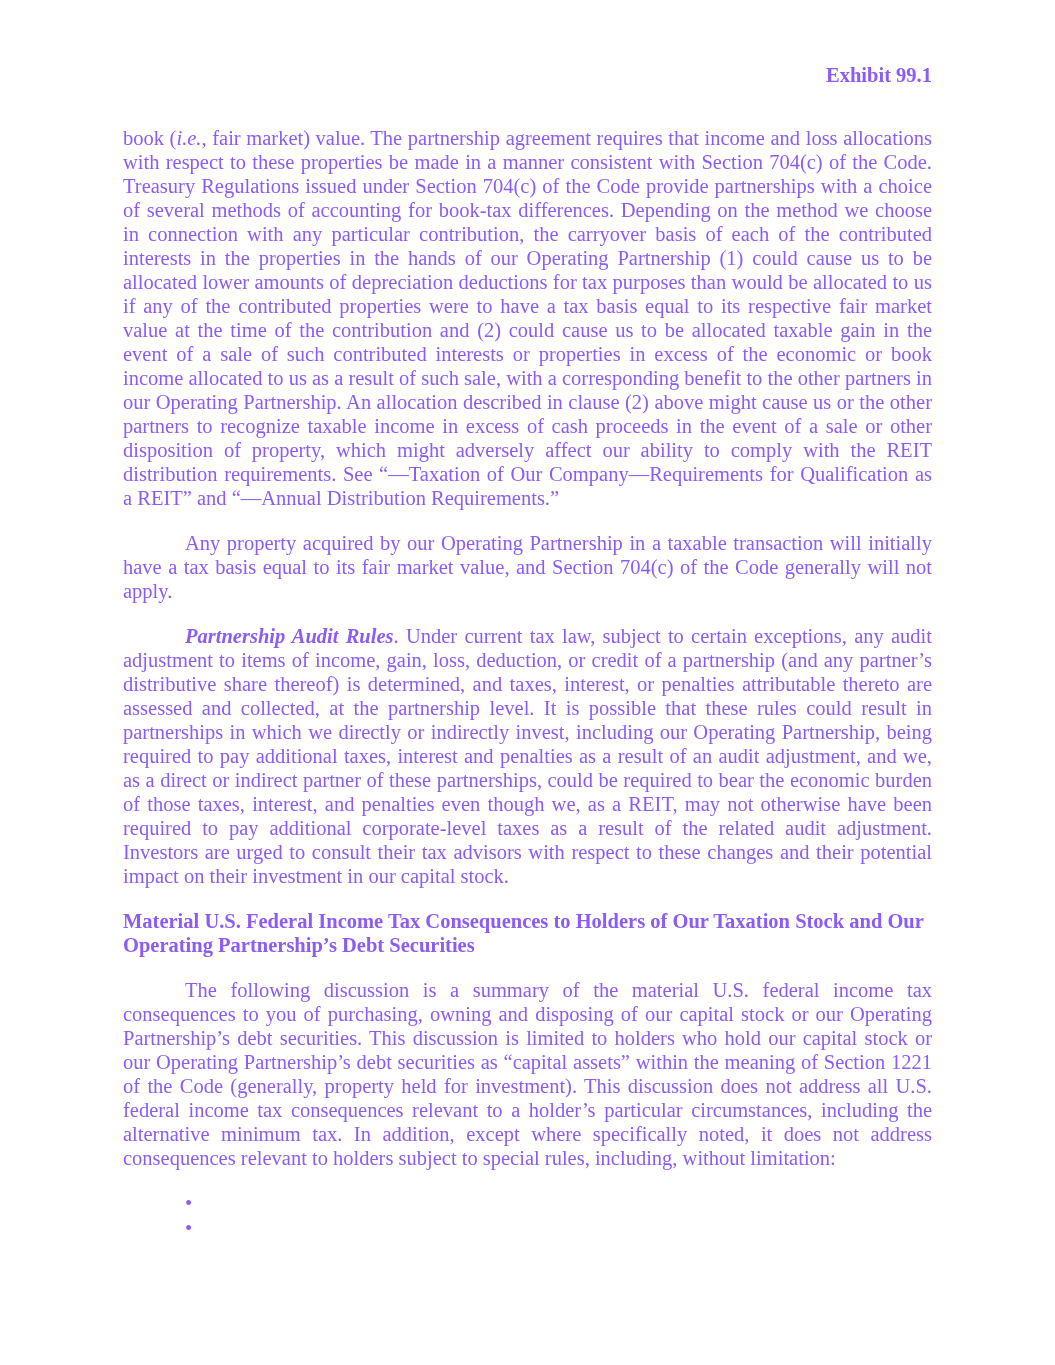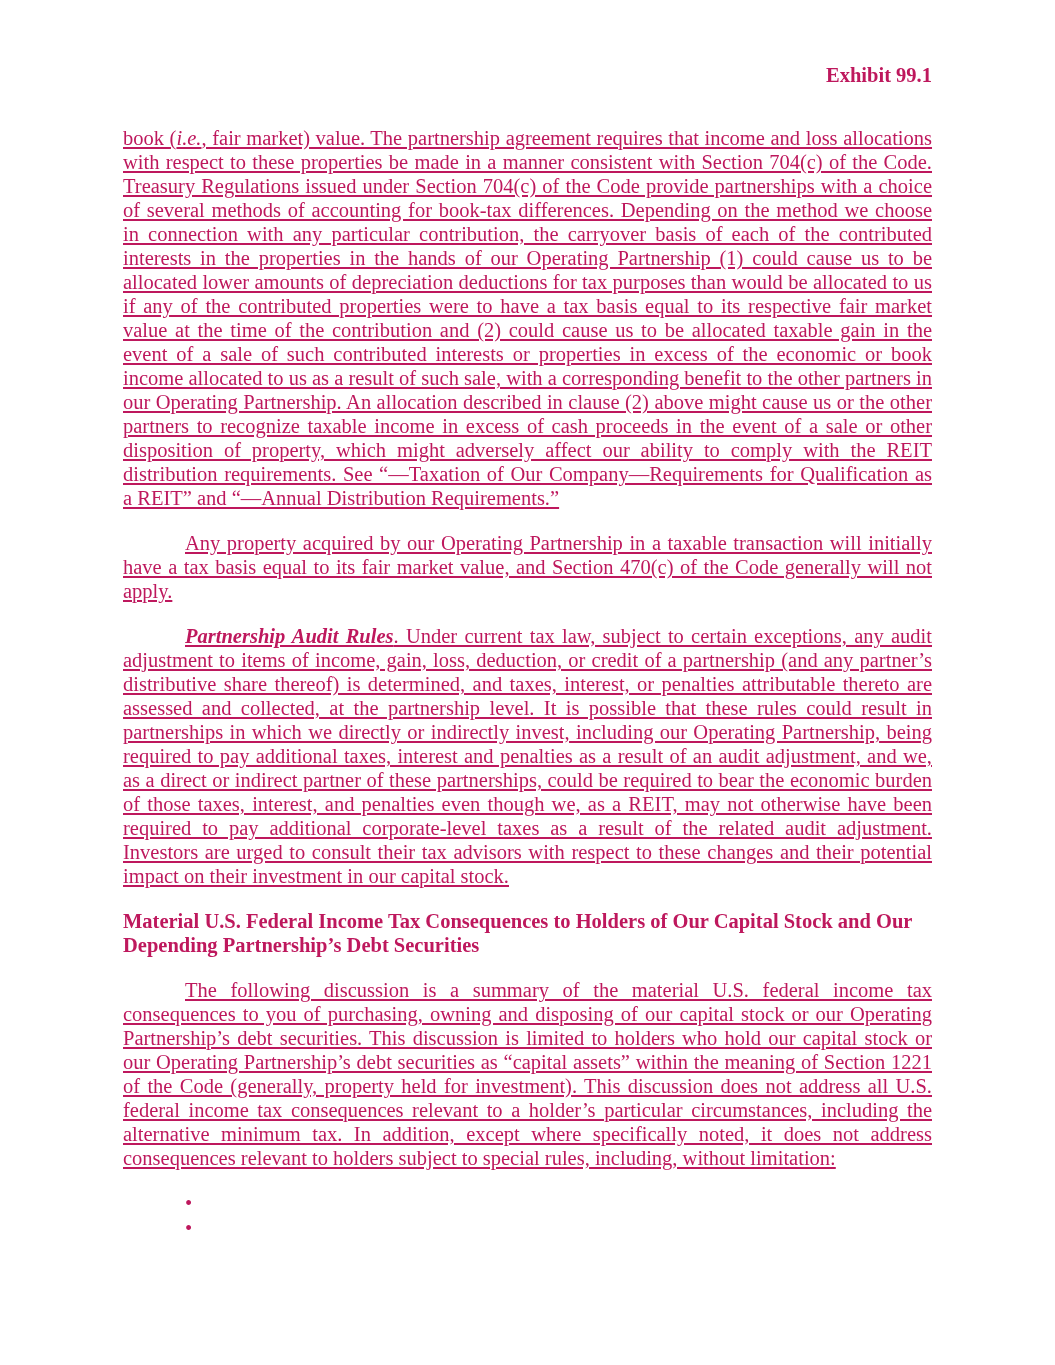--- a/index.html
+++ b/index.html
@@ -5,37 +5,36 @@
   html, body {
     margin: 0;
     padding: 0;
     background: #ffffff;
   }
   .page {
     position: relative;
     width: 1055px;
     height: 1365px;
     background: #ffffff;
-    color: #be185d;
+    color: #8b5cf6;
     font-family: "Liberation Serif", "DejaVu Serif", serif;
     font-size: 20.5px;
     line-height: 24px;
     box-sizing: border-box;
     padding: 63px 123px 0 123px;
     overflow: hidden;
   }
   .doc-header {
     text-align: right;
     font-weight: bold;
     margin: 0 0 39px 0;
   }
   p.body {
     margin: 8px 0 21px 0;
     text-align: justify;
-    text-decoration: underline;
   }
   p.body.indent {
     text-indent: 62px;
   }
   .run-italic {
     font-style: italic;
   }
   .run-bolditalic {
     font-weight: bold;
     font-style: italic;
@@ -65,25 +64,25 @@
 <body>
 
 <div class="page">
 
   <div class="doc-header">
     <span>Exhibit 99.1</span>
   </div>
 
   <p class="body"><span>book (</span><span class="run-italic">i.e.</span><span>, fair market) value. The partnership agreement requires that income and loss allocations with respect to these properties be made in a manner consistent with Section 704(c) of the Code. Treasury Regulations issued under Section 704(c) of the Code provide partnerships with a choice of several methods of accounting for book-tax differences. Depending on the method we choose in connection with any particular contribution, the carryover basis of each of the contributed interests in the properties in the hands of our Operating Partnership (1) could cause us to be allocated lower amounts of depreciation deductions for tax purposes than would be allocated to us if any of the contributed properties were to have a tax basis equal to its respective fair market value at the time of the contribution and (2) could cause us to be allocated taxable gain in the event of a sale of such contributed interests or properties in excess of the economic or book income allocated to us as a result of such sale, with a corresponding benefit to the other partners in our Operating Partnership. An allocation described in clause (2) above might cause us or the other partners to recognize taxable income in excess of cash proceeds in the event of a sale or other disposition of property, which might adversely affect our ability to comply with the REIT distribution requirements. See “—Taxation of Our Company—Requirements for Qualification as a REIT” and “—Annual Distribution Requirements.”</span></p>
 
-  <p class="body indent"><span>Any property acquired by our Operating Partnership in a taxable transaction will initially have a tax basis equal to its fair market value, and Section 470(c) of the Code generally will not apply.</span></p>
+  <p class="body indent"><span>Any property acquired by our Operating Partnership in a taxable transaction will initially have a tax basis equal to its fair market value, and Section 704(c) of the Code generally will not apply.</span></p>
 
   <p class="body indent"><span class="run-bolditalic">Partnership Audit Rules</span><span>. Under current tax law, subject to certain exceptions, any audit adjustment to items of income, gain, loss, deduction, or credit of a partnership (and any partner’s distributive share thereof) is determined, and taxes, interest, or penalties attributable thereto are assessed and collected, at the partnership level. It is possible that these rules could result in partnerships in which we directly or indirectly invest, including our Operating Partnership, being required to pay additional taxes, interest and penalties as a result of an audit adjustment, and we, as a direct or indirect partner of these partnerships, could be required to bear the economic burden of those taxes, interest, and penalties even though we, as a REIT, may not otherwise have been required to pay additional corporate-level taxes as a result of the related audit adjustment. Investors are urged to consult their tax advisors with respect to these changes and their potential impact on their investment in our capital stock.</span></p>
 
-  <h2 class="heading">Material U.S. Federal Income Tax Consequences to Holders of Our Capital Stock and Our Depending Partnership’s Debt Securities</h2>
+  <h2 class="heading">Material U.S. Federal Income Tax Consequences to Holders of Our Taxation Stock and Our Operating Partnership’s Debt Securities</h2>
 
   <p class="body indent"><span>The following discussion is a summary of the material U.S. federal income tax consequences to you of purchasing, owning and disposing of our capital stock or our Operating Partnership’s debt securities. This discussion is limited to holders who hold our capital stock or our Operating Partnership’s debt securities as “capital assets” within the meaning of Section 1221 of the Code (generally, property held for investment). This discussion does not address all U.S. federal income tax consequences relevant to a holder’s particular circumstances, including the alternative minimum tax. In addition, except where specifically noted, it does not address consequences relevant to holders subject to special rules, including, without limitation:</span></p>
 
   <div class="bullet-list">
     <div class="bullet-row">
       <span class="bullet-marker">•</span>
     </div>
     <div class="bullet-row">
       <span class="bullet-marker">•</span>
     </div>

